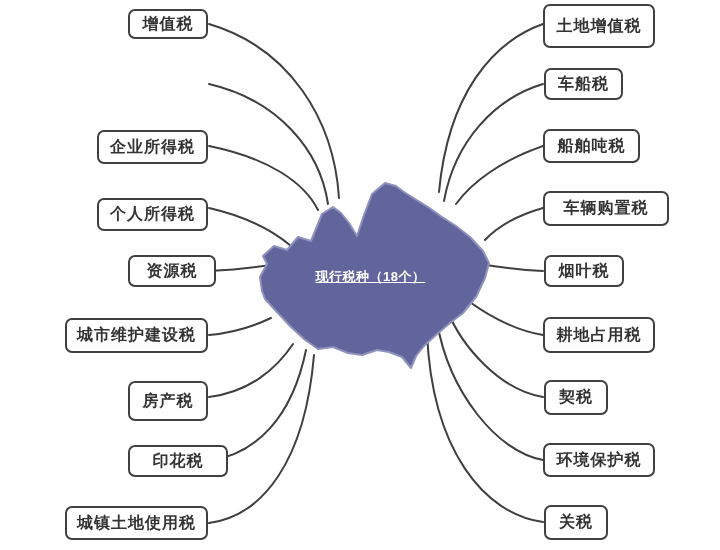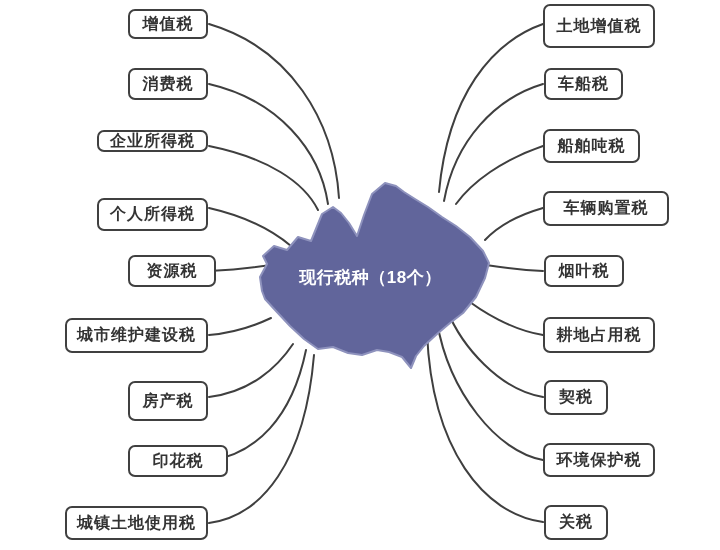--- a/index.html
+++ b/index.html
@@ -17,21 +17,21 @@
   .node{
     position:absolute;box-sizing:border-box;background:#fff;
     border:2px solid var(--box-border);border-radius:7px;
     display:flex;align-items:center;justify-content:center;
     font-size:16px;font-weight:700;color:var(--box-text);
     white-space:nowrap;letter-spacing:1px;
   }
   .center-label{
     position:absolute;left:268px;top:265px;width:205px;height:24px;
     display:flex;align-items:center;justify-content:center;
-    font-size:17px;font-weight:700;color:var(--center-text);letter-spacing:0.5px;
+    font-size:13px;font-weight:700;color:var(--center-text);letter-spacing:0.5px;text-decoration:underline;
   }
 </style>
 </head>
 <body>
 
 <div class="canvas">
 
   <svg class="wires" viewBox="0 0 720 550" aria-hidden="true">
 
     <path class="wire" d="M209 24 C290 48, 334 120, 339 198"></path>
@@ -59,22 +59,21 @@
       L322 214 L333 207 L341 213 L349 223 L357 236 L364 215 L372 194 L385 183
       L396 186 L404 192 L415 199 L428 207 L442 217 L456 226 L470 237 L483 251
       L489 263 L485 278 L476 297 L463 313 L450 323 L437 334 L424 346 L416 356
       L411 368 L402 357 L389 352 L377 350 L362 355 L348 353 L333 347 L318 349
       L304 339 L290 326 L276 311 L265 299 Z"></path>
   </svg>
 
   <div class="center-label">现行税种（18个）</div>
 
   <div class="node" style="left:128px;top:9px;width:80px;height:30px">增值税</div>
-  <div class="node" style="left:128px;top:68px;width:80px;height:32px">消费税</div>
-  <div class="node" style="left:97px;top:130px;width:111px;height:22px">企业所得税</div>
+  <div class="node" style="left:97px;top:130px;width:111px;height:34px">企业所得税</div>
   <div class="node" style="left:97px;top:198px;width:111px;height:33px">个人所得税</div>
   <div class="node" style="left:128px;top:255px;width:88px;height:32px">资源税</div>
   <div class="node" style="left:65px;top:318px;width:143px;height:35px">城市维护建设税</div>
   <div class="node" style="left:128px;top:381px;width:80px;height:40px">房产税</div>
   <div class="node" style="left:128px;top:445px;width:100px;height:32px">印花税</div>
   <div class="node" style="left:65px;top:506px;width:143px;height:34px">城镇土地使用税</div>
 
   <div class="node" style="left:543px;top:4px;width:112px;height:44px">土地增值税</div>
   <div class="node" style="left:544px;top:68px;width:79px;height:32px">车船税</div>
   <div class="node" style="left:543px;top:129px;width:97px;height:34px">船舶吨税</div>

